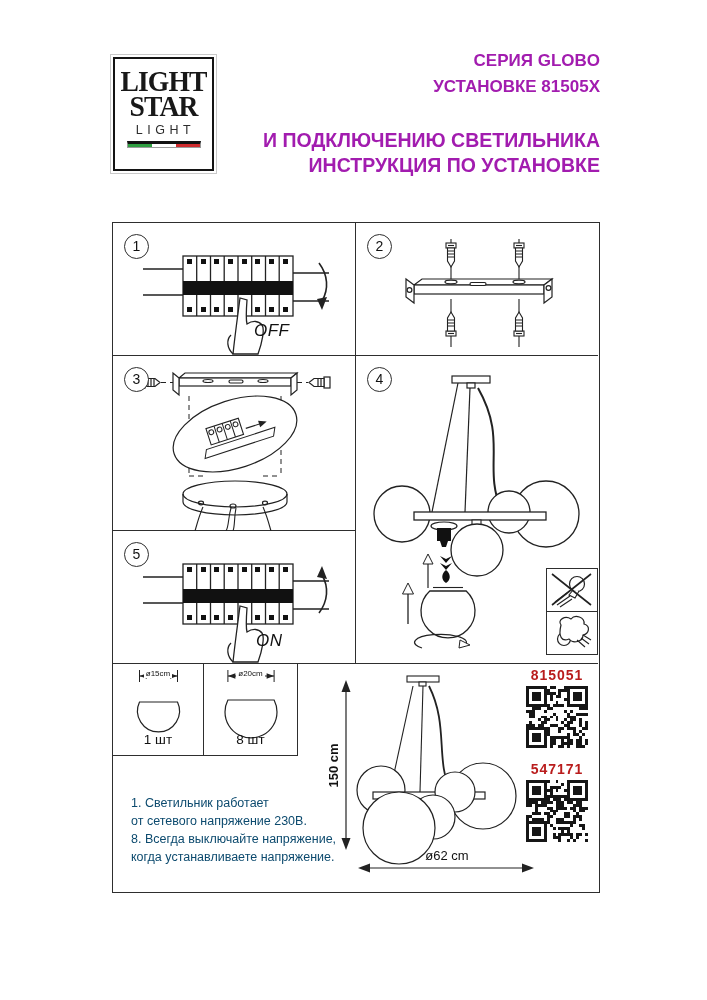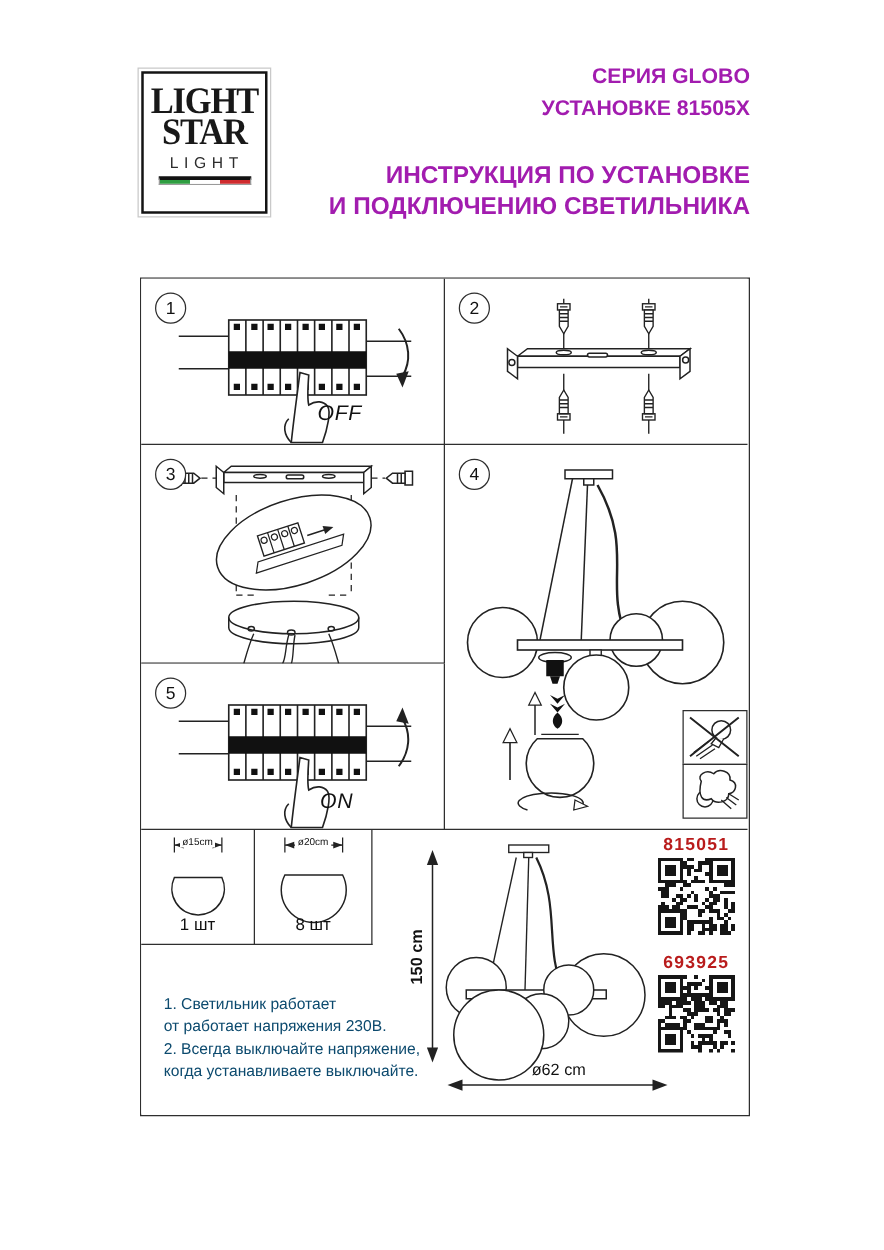--- a/index.html
+++ b/index.html
@@ -80,22 +80,22 @@
       <span style="background:#2f9e41"></span>
       <span style="background:#ffffff"></span>
       <span style="background:#cf2b2e"></span>
     </div>
   </div>
 
   <div class="header-right">
     <div class="hr-series">СЕРИЯ GLOBO</div>
     <div class="hr-articles">УСТАНОВКЕ 81505X</div>
     <div class="hr-title">
+      <div>И ПОДКЛЮЧЕНИЮ СВЕТИЛЬНИКА</div>
       <div>ИНСТРУКЦИЯ ПО УСТАНОВКЕ</div>
-      <div>И ПОДКЛЮЧЕНИЮ СВЕТИЛЬНИКА</div>
     </div>
   </div>
 
   <div class="main-box">
 
     <div class="panel p1">
       <div class="step-circle">1</div>
       <svg class="diagram" width="243" height="133" viewBox="0 0 243 133">
         <g stroke="#222" fill="none" stroke-width="1.3">
           <path d="M30,46 H70 M30,72 H70 M180,50 H216 M180,78 H216"></path>
@@ -323,23 +323,23 @@
           <polygon points="23.9,12 31.4,9.3 31.4,14.7" fill="#222"></polygon>
           <polygon points="70.1,12 62.6,9.3 62.6,14.7" fill="#222"></polygon>
           <path d="M23.9,36 A26,26 0 1 0 70.1,36 Z" fill="#fff" stroke="#222" stroke-width="1.2"></path>
         </svg>
         <div class="globe-dim"><i>ø20cm</i></div>
         <div class="globe-count">8 шт</div>
       </div>
 
       <div class="notes">
         <div>1. Светильник работает</div>
-        <div>от работает напряжения 230В.</div>
-        <div>2. Всегда выключайте напряжение,</div>
-        <div>когда устанавливаете выключайте.</div>
+        <div>от сетевого напряжение 230В.</div>
+        <div>8. Всегда выключайте напряжение,</div>
+        <div>когда устанавливаете напряжение.</div>
       </div>
 
       <svg class="diagram" style="left:180px; top:0;" width="250" height="226" viewBox="0 0 250 226">
         <path d="M53,24 V178" stroke="#222" stroke-width="1.2" fill="none"></path>
         <polygon points="53,16 48.5,28 57.5,28" fill="#222"></polygon>
         <polygon points="53,186 48.5,174 57.5,174" fill="#222"></polygon>
         <g stroke="#222" stroke-width="1.1" fill="#fff">
           <rect x="114" y="12" width="32" height="6"></rect>
           <rect x="126" y="18" width="7" height="4"></rect>
         </g>
@@ -592,21 +592,21 @@
                 <rect x="33" y="60" width="3" height="3"></rect>
                 <rect x="36" y="60" width="3" height="3"></rect>
                 <rect x="42" y="60" width="3" height="3"></rect>
                 <rect x="51" y="60" width="3" height="3"></rect>
                 <rect x="54" y="60" width="3" height="3"></rect>
                 <rect x="57" y="60" width="3" height="3"></rect>
               </g>
             </svg></div>
       </div>
       <div class="qr-block qrb2">
-        <span class="article-num">693925</span>
+        <span class="article-num">547171</span>
         <div class="qr"><svg width="62" height="62" viewBox="0 0 63 63" shape-rendering="crispEdges">
               <g fill="#161616">
                 <rect x="0" y="0" width="3" height="3"></rect>
                 <rect x="3" y="0" width="3" height="3"></rect>
                 <rect x="6" y="0" width="3" height="3"></rect>
                 <rect x="9" y="0" width="3" height="3"></rect>
                 <rect x="12" y="0" width="3" height="3"></rect>
                 <rect x="15" y="0" width="3" height="3"></rect>
                 <rect x="18" y="0" width="3" height="3"></rect>
                 <rect x="21" y="0" width="3" height="3"></rect>

